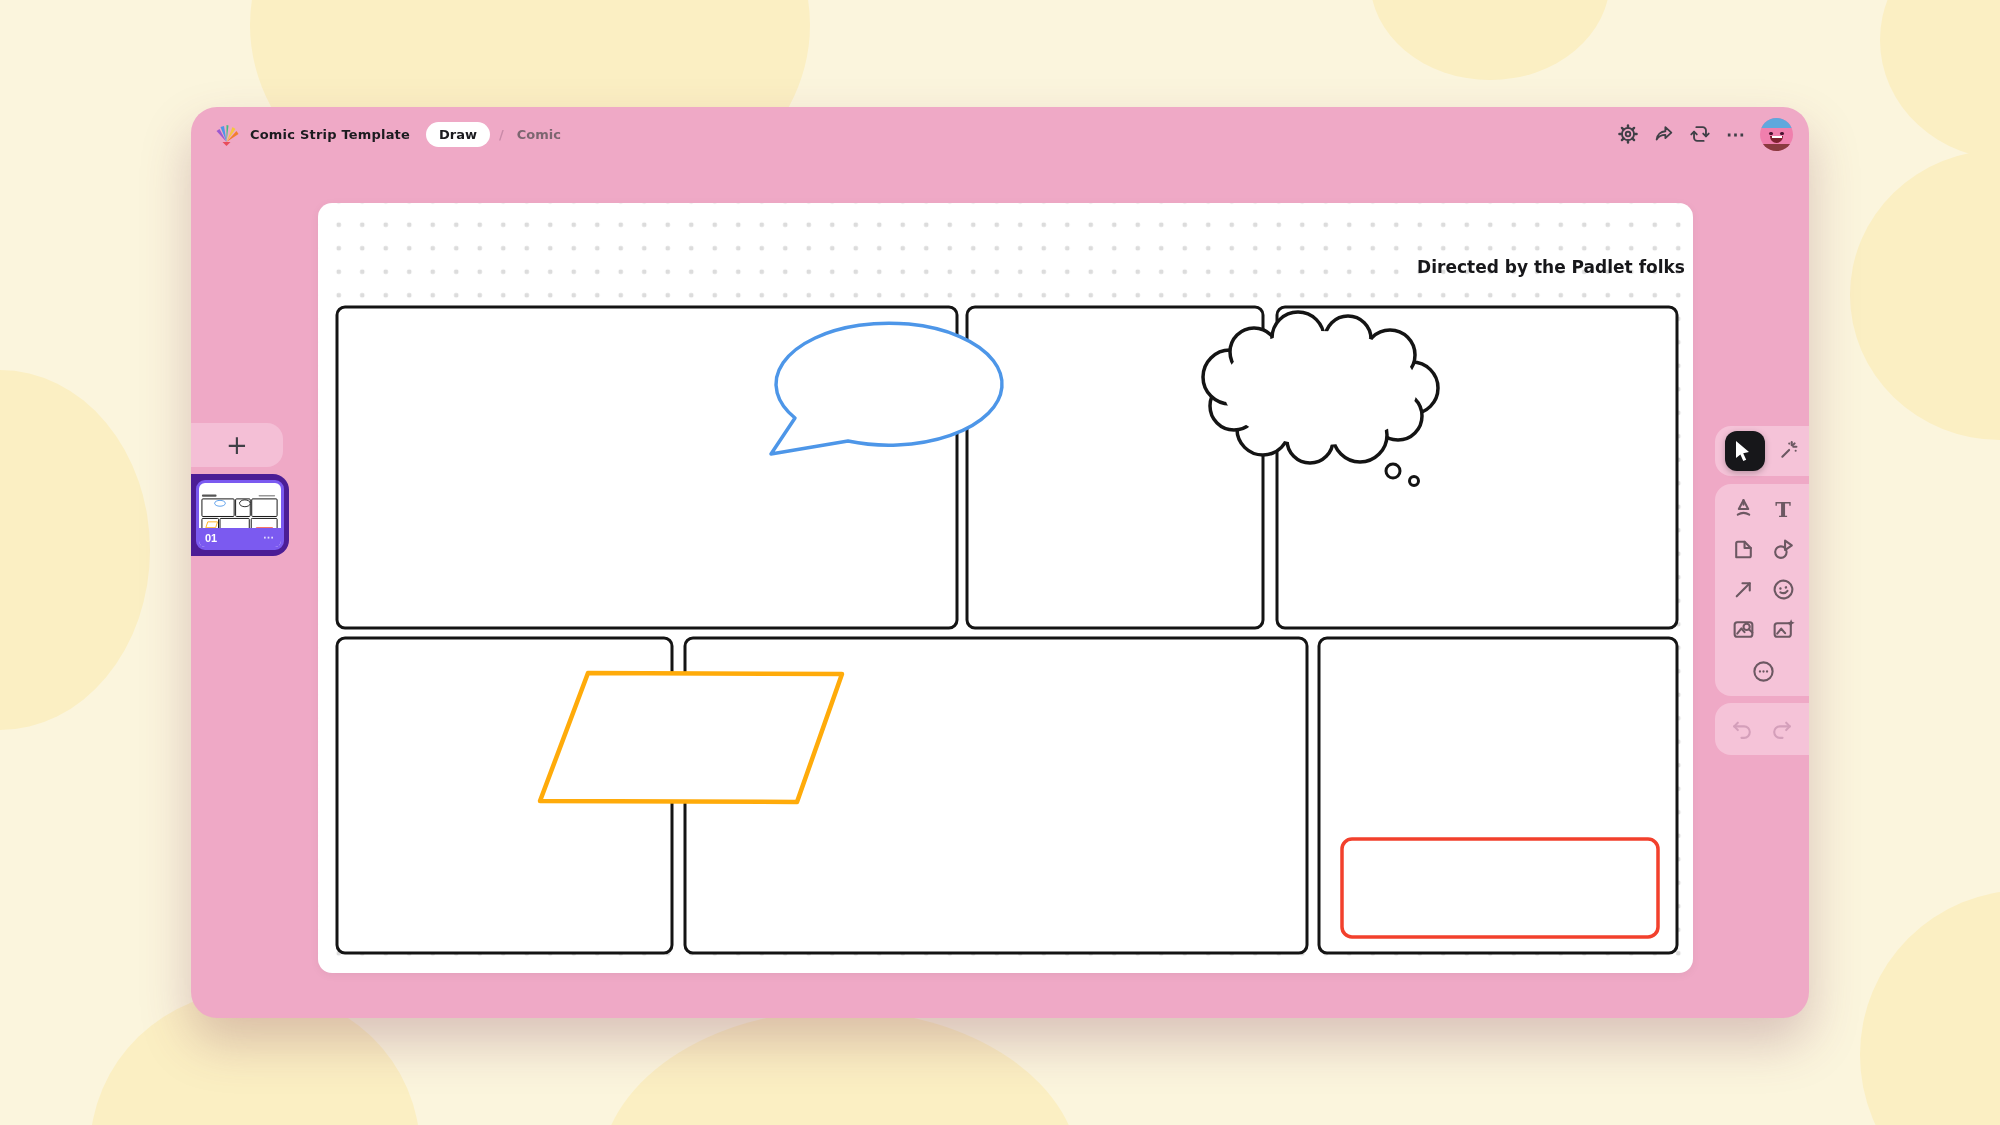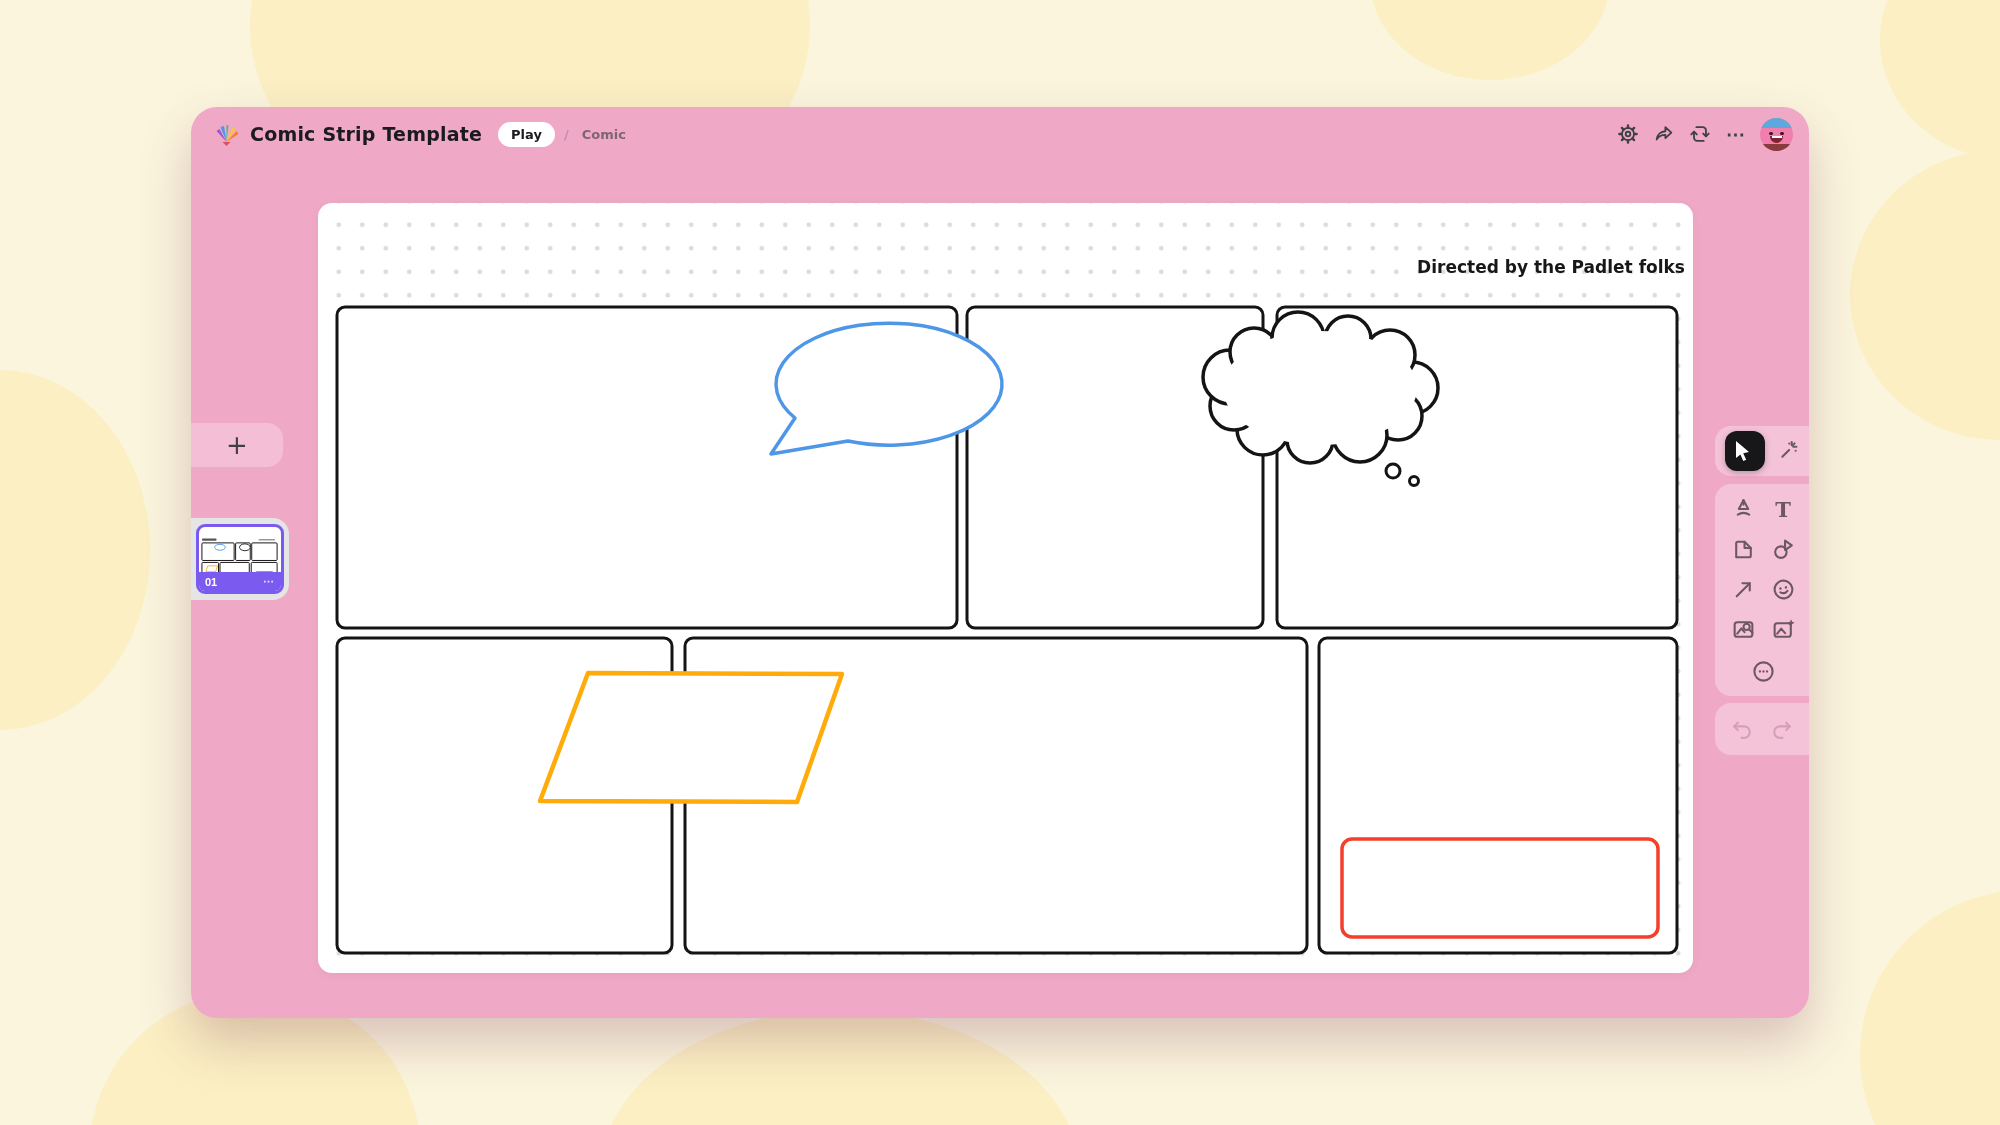--- a/index.html
+++ b/index.html
@@ -9,21 +9,21 @@
   .blob{position:absolute;border-radius:50%;background:#FBEFC3;}
 
   
   .window{position:absolute;left:191px;top:107px;width:1618px;height:911px;background:#EFA9C6;
           border-radius:26px;box-shadow:0 24px 50px rgba(130,60,95,.28);}
 
   
   .header{position:absolute;top:0;left:0;right:0;height:54px;display:flex;align-items:center;
           padding:0 16px 0 22px;}
   .logo{width:27px;height:27px;flex:0 0 auto;}
-  .app-title{margin-left:10px;font-size:19px;font-weight:700;color:#1b1b1f;letter-spacing:.2px;}
+  .app-title{margin-left:10px;font-size:13px;font-weight:700;color:#1b1b1f;letter-spacing:.2px;}
   .pill{margin-left:16px;background:#fff;border:none;border-radius:999px;padding:5px 13px;
         font-size:13px;font-weight:700;color:#1b1b1f;cursor:pointer;font-family:inherit;}
   .sep{margin:0 7px 0 9px;color:#c98aa8;font-size:13px;font-weight:700;}
   .play{font-size:13px;font-weight:700;color:#7c6670;background:none;border:none;cursor:pointer;font-family:inherit;padding:4px 6px;}
   .hspacer{flex:1;}
   .hicon{width:36px;height:36px;display:flex;align-items:center;justify-content:center;border:none;
          background:none;cursor:pointer;color:#3f3f46;padding:0;}
   .hicon svg{width:22px;height:22px;stroke:#3f3f46;fill:none;stroke-width:2;stroke-linecap:round;stroke-linejoin:round;}
   .hmore{font-size:19px;font-weight:700;color:#3f3f46;letter-spacing:1px;line-height:1;}
   .avatar{width:33px;height:33px;border-radius:50%;overflow:hidden;position:relative;background:#F07FAD;
@@ -40,22 +40,22 @@
           background-size:23.5px 23.5px;background-position:9px 10px;
           box-shadow:0 2px 10px rgba(0,0,0,.05);}
   .canvas-title{position:absolute;left:28px;top:24px;font-size:29px;font-weight:700;color:#17171a;letter-spacing:.3px;}
   .canvas-credit{position:absolute;right:8px;top:54px;font-size:17px;font-weight:700;color:#17171a;}
   .draw-svg{position:absolute;inset:0;width:100%;height:100%;}
 
   
   .add-slide{position:absolute;left:0;top:316px;width:92px;height:44px;background:#F4BFD6;border:none;
              border-radius:0 16px 16px 0;cursor:pointer;color:#3f3f46;font-size:26px;font-weight:400;
              display:flex;align-items:center;justify-content:center;line-height:1;font-family:inherit;}
-  .slide-pad{position:absolute;left:0;top:367px;width:98px;height:82px;background:#e5e5e5;
-             border-radius:0 16px 16px 0;display:flex;align-items:center;justify-content:center;margin-top:44px;}
+  .slide-pad{position:absolute;left:0;top:367px;width:98px;height:82px;background:#4c1d95;
+             border-radius:0 16px 16px 0;display:flex;align-items:center;justify-content:center;}
   .slide-thumb{width:88px;height:70px;border:3px solid #7B5AF0;border-radius:9px;background:#fff;
                overflow:hidden;cursor:pointer;position:relative;padding:0;}
   .slide-foot{position:absolute;left:0;right:0;bottom:0;height:19px;background:#7B5AF0;display:flex;
               align-items:center;justify-content:space-between;padding:0 6px;}
   .slide-num{color:#fff;font-size:11px;font-weight:700;}
   .slide-more{color:rgba(255,255,255,.8);font-size:11px;font-weight:700;letter-spacing:1px;border:none;
               background:none;cursor:pointer;padding:0;line-height:1;}
 
   
   .rail{position:absolute;right:0;width:94px;background:#F5C3D8;}
@@ -95,21 +95,21 @@
         <g transform="translate(13.5 21)">
           <path d="M0 0 L-10 -11 L-7 -13 Z" fill="#9B59D0"></path>
           <path d="M0 0 L-6 -15 L-2.5 -16 Z" fill="#4D96E8"></path>
           <path d="M0 0 L0 -17 L2 -16.5 Z" fill="#3FBF7F"></path>
           <path d="M0 0 L6 -15 L9 -13 Z" fill="#F5C542"></path>
           <path d="M0 0 L10 -11 L12 -8 Z" fill="#F2802C"></path>
           <path d="M-4 0 H4 L0 4 Z" fill="#E84C5C"></path>
         </g>
       </svg>
       <div class="app-title">Comic Strip Template</div>
-      <button class="pill">Play</button>
+      <button class="pill">Draw</button>
       <span class="sep">/</span>
       <button class="play">Comic</button>
       <div class="hspacer"></div>
 
       <button class="hicon">
         <svg viewBox="0 0 24 24">
           <circle cx="12" cy="12" r="6.6"></circle>
           <circle cx="12" cy="12" r="2.5"></circle>
           <g stroke-width="2.6">
             <line x1="18.8" y1="12" x2="21.4" y2="12"></line>

